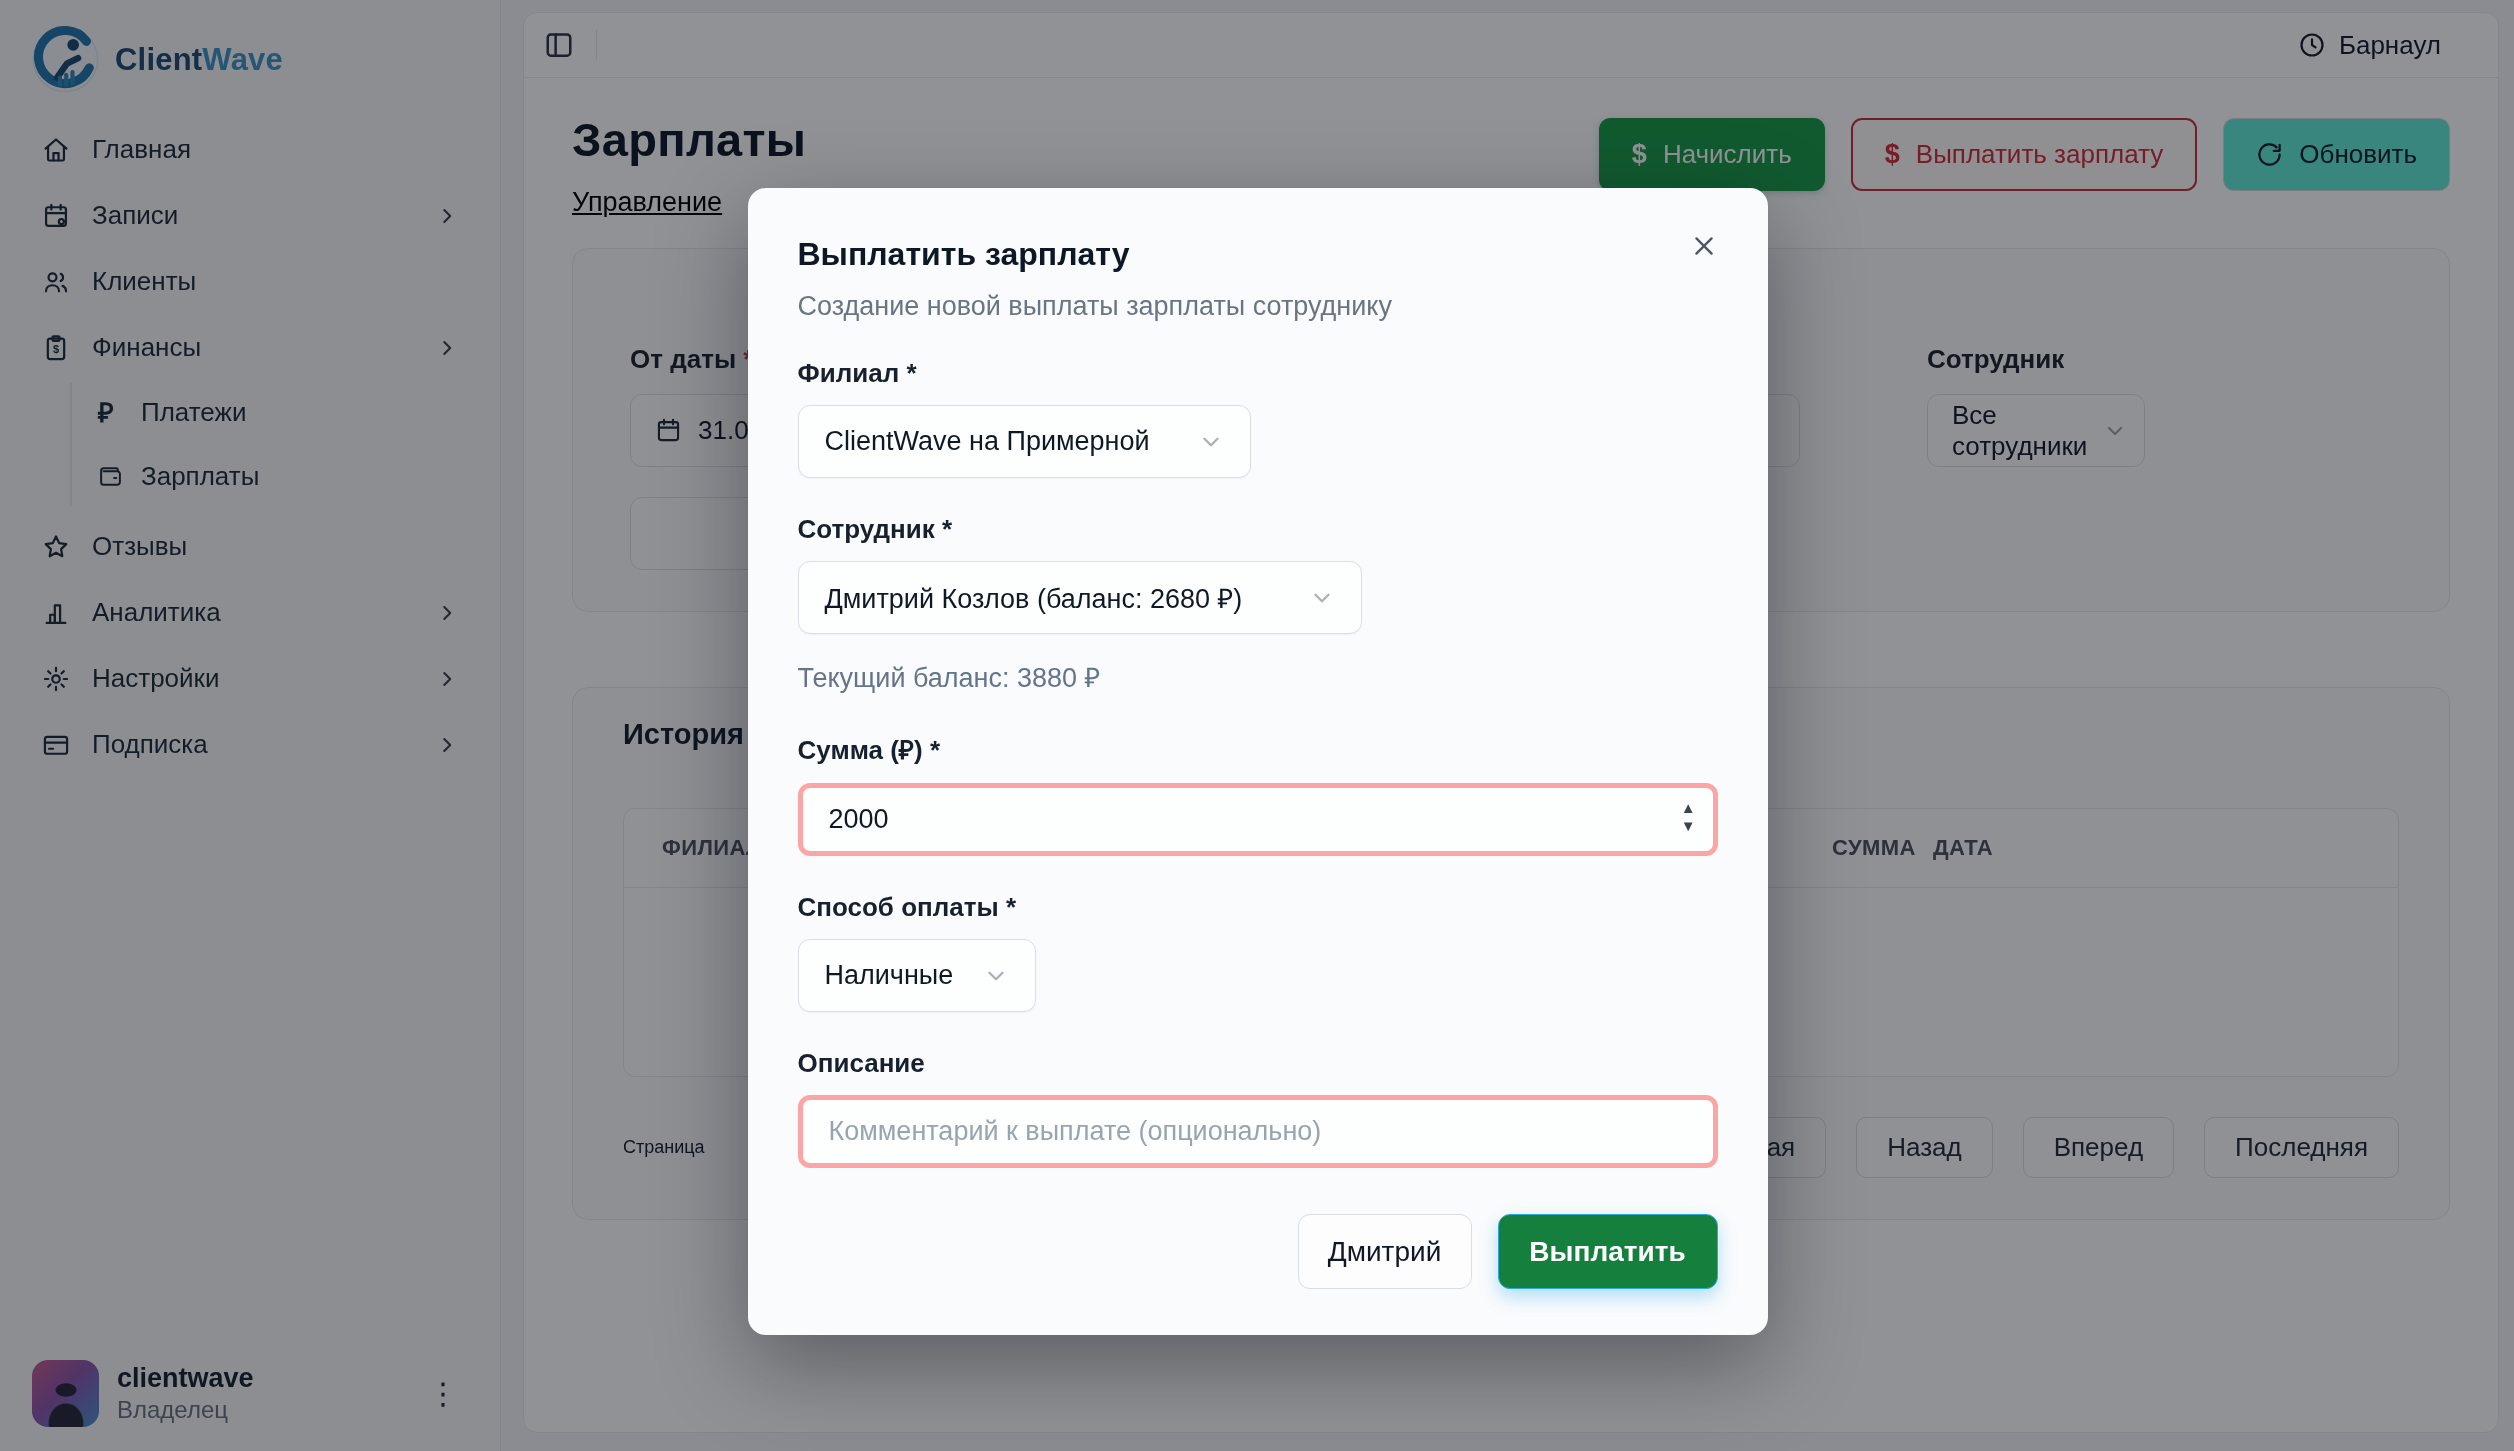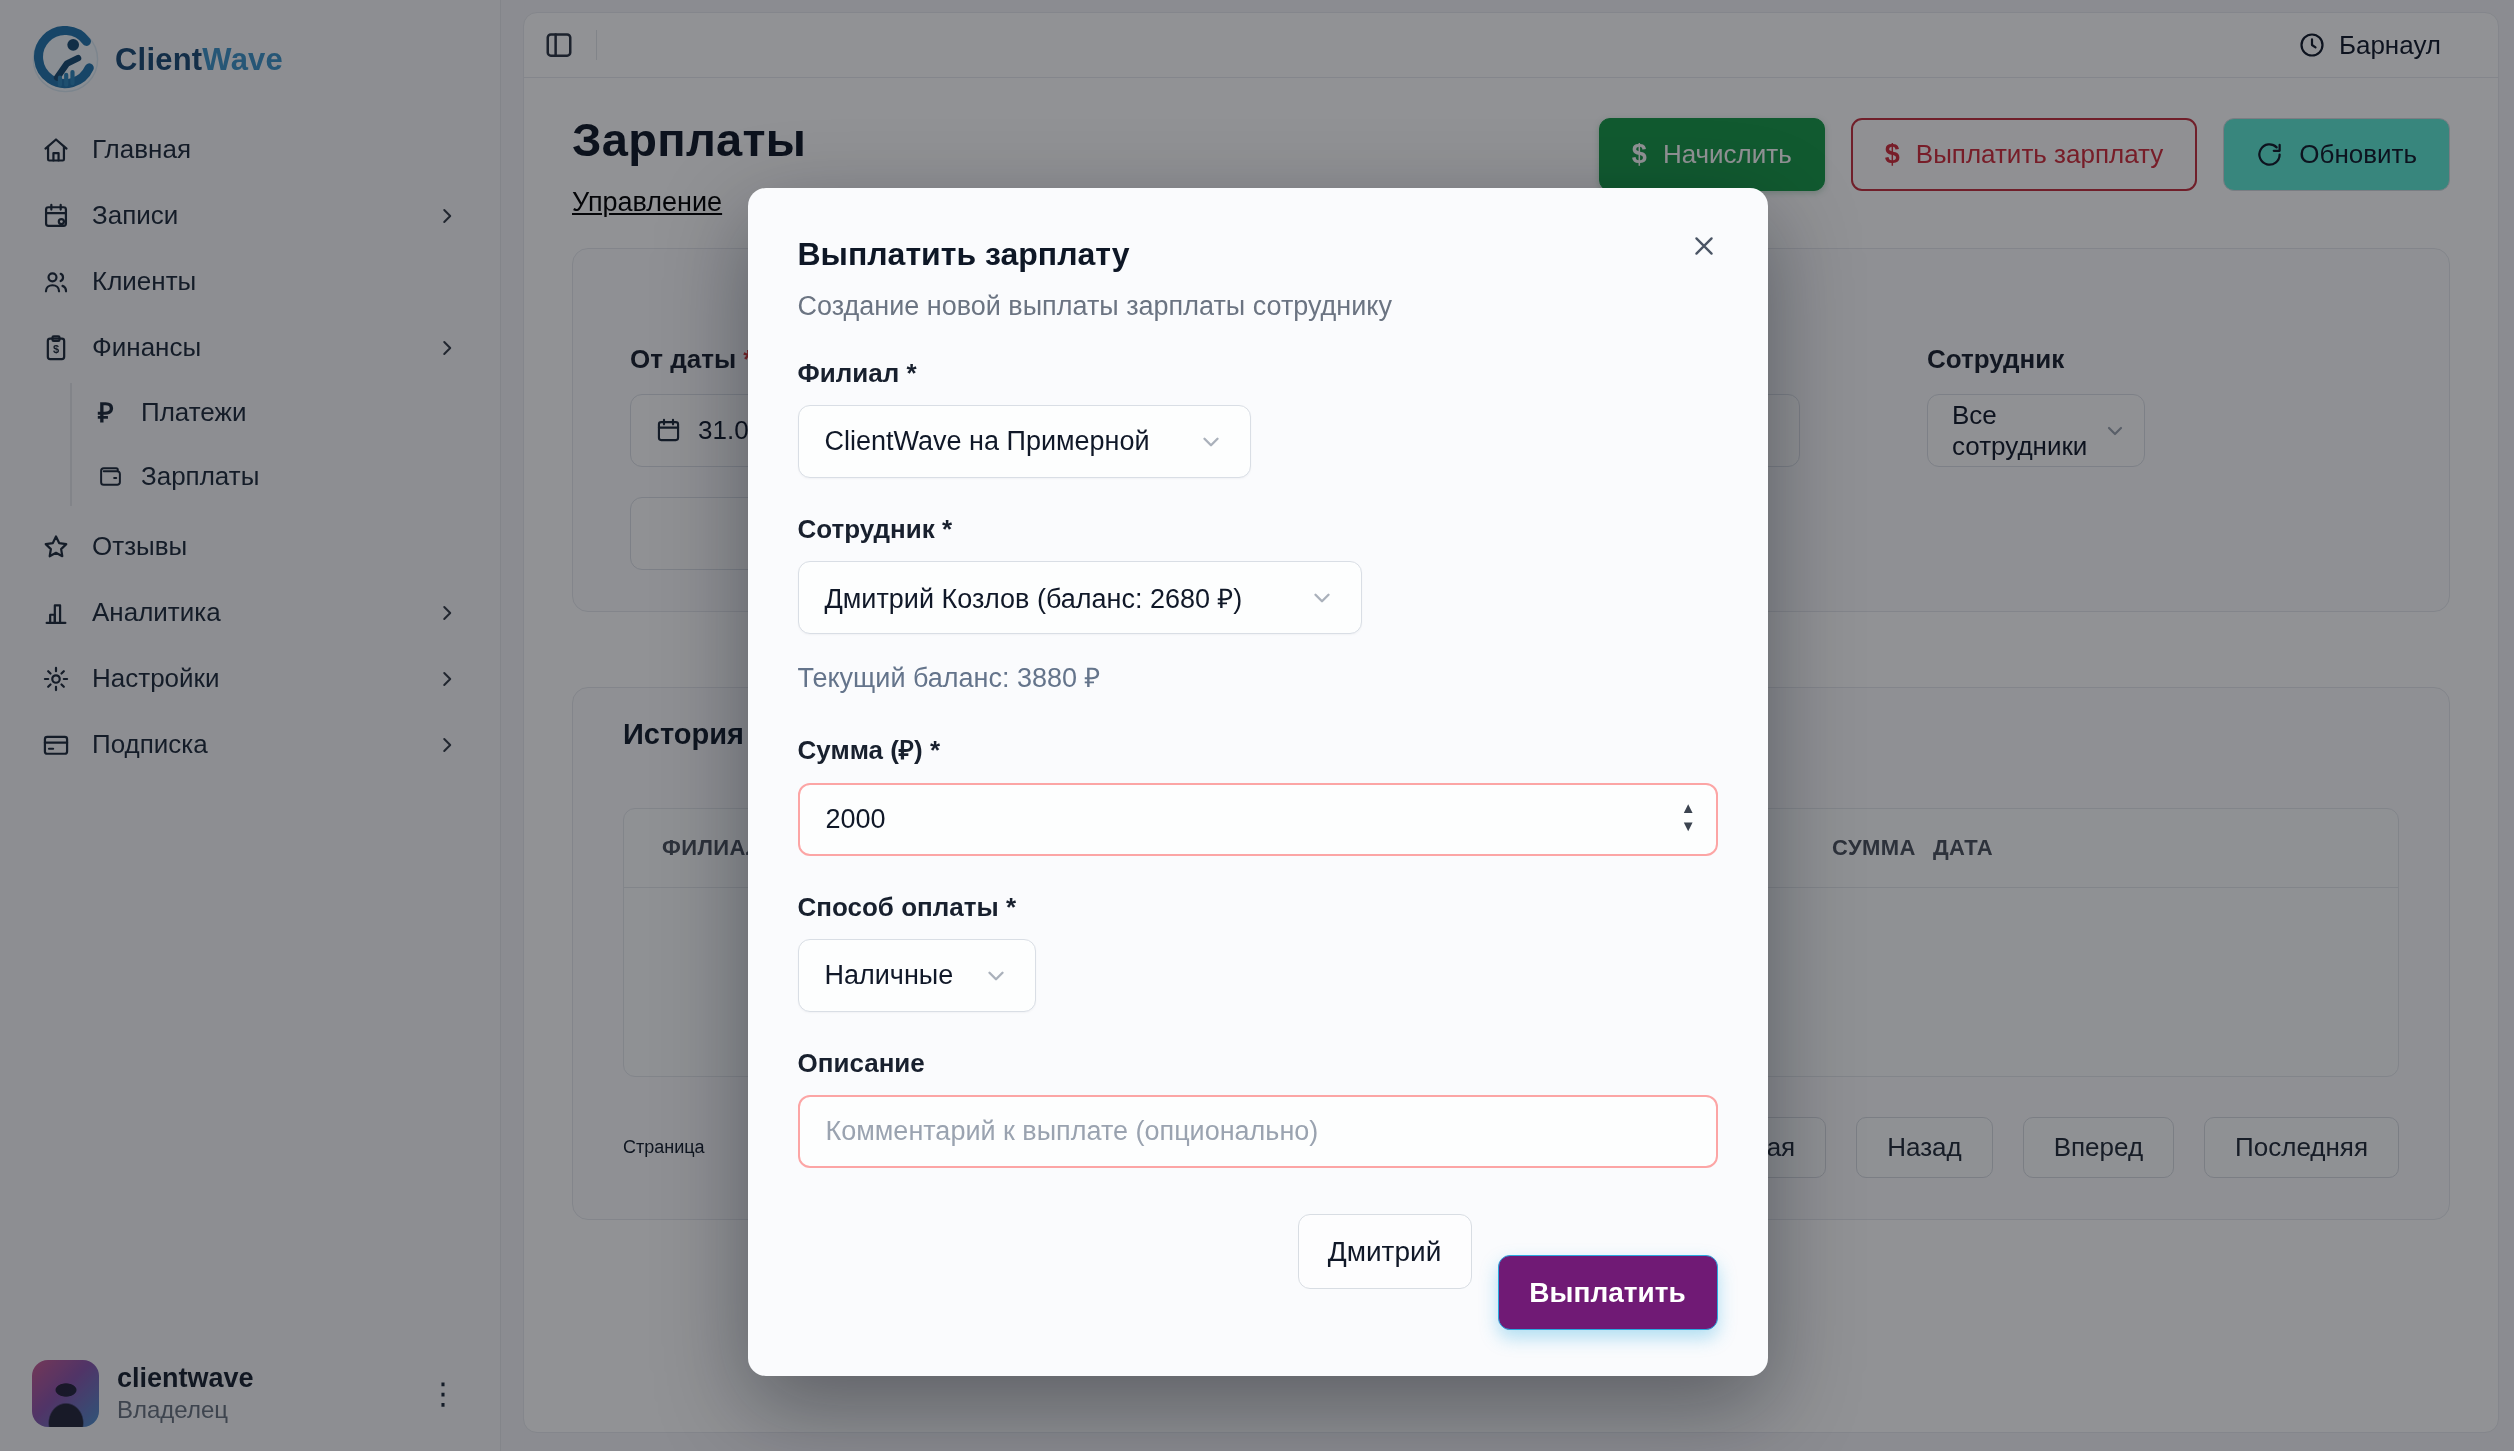--- a/index.html
+++ b/index.html
@@ -83,29 +83,29 @@
   .modal-close svg { width:28px; height:28px; }
   .modal-sub { margin-top:18px; font-size:27px; color:#6b7482; }
   .fgroup { margin-top:36px; }
   .flab { font-size:26px; font-weight:600; color:#18202e; }
   .sel { margin-top:16px; display:flex; align-items:center; gap:20px; height:73px; border:1px solid #d9dee5; border-radius:12px; background:#fdfefe; padding:0 26px; font-size:27px; color:#101828; cursor:pointer; box-shadow:0 1px 2px rgba(16,24,40,.04); }
   .sel .chev-d { width:26px; height:26px; color:#aab1bb; }
   .w-branch { width:453px; }
   .w-emp { width:564px; }
   .w-method { width:238px; }
   .helper { margin-top:24px; font-size:27px; color:#64748b; }
-  .tinput { margin-top:16px; width:100%; height:73px; border:2px solid #fca5a5; border-radius:12px; background:#fdfefe; padding:0 26px; font-size:27px; color:#101828; font-family:inherit; outline:none; }
+  .tinput { margin-top:16px; width:100%; height:73px; border:5px solid #fca5a5; border-radius:12px; background:#fdfefe; padding:0 26px; font-size:27px; color:#101828; font-family:inherit; outline:none; }
   .tinput::placeholder { color:#9aa3b0; }
   .num-wrap { position:relative; }
   .spin { position:absolute; right:22px; top:50%; transform:translateY(-34%); display:flex; flex-direction:column; gap:6px; color:#3c4450; }
   .spin span { font-size:15px; line-height:.8; cursor:pointer; }
   .modal-foot { display:flex; justify-content:flex-end; gap:26px; margin-top:46px; }
   .m-btn { height:75px; border-radius:12px; font-size:28px; font-family:inherit; cursor:pointer; font-weight:500; }
   .m-cancel { width:174px; background:#fdfdfe; border:1px solid #d8dde3; color:#101828; }
-  .m-submit { width:220px; background:#701a75; border:1px solid #29a9e0; color:#fff; font-weight:600; box-shadow:0 8px 18px rgba(41,169,224,.35);margin-top:41px; }
+  .m-submit { width:220px; background:#15803d; border:1px solid #29a9e0; color:#fff; font-weight:600; box-shadow:0 8px 18px rgba(41,169,224,.35); }
 </style>
 </head>
 <body>
 
 <div class="screen">
 
   <aside class="sidebar">
     <div class="logo-row">
       <svg class="logo-badge" viewBox="0 0 48 48">
         <circle cx="24" cy="24" r="23" fill="#f2f7fb" stroke="#d9e7f1" stroke-width="1"></circle>

